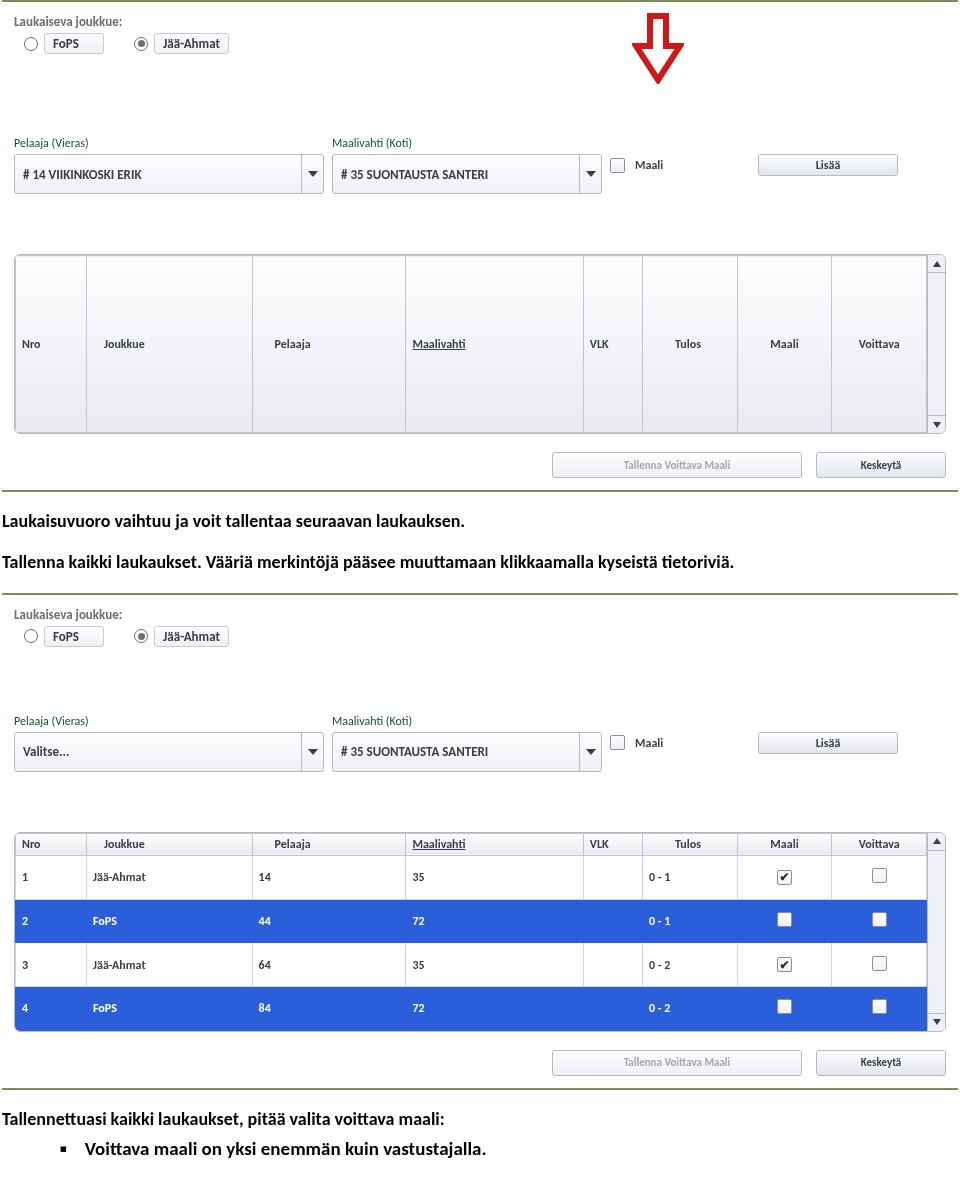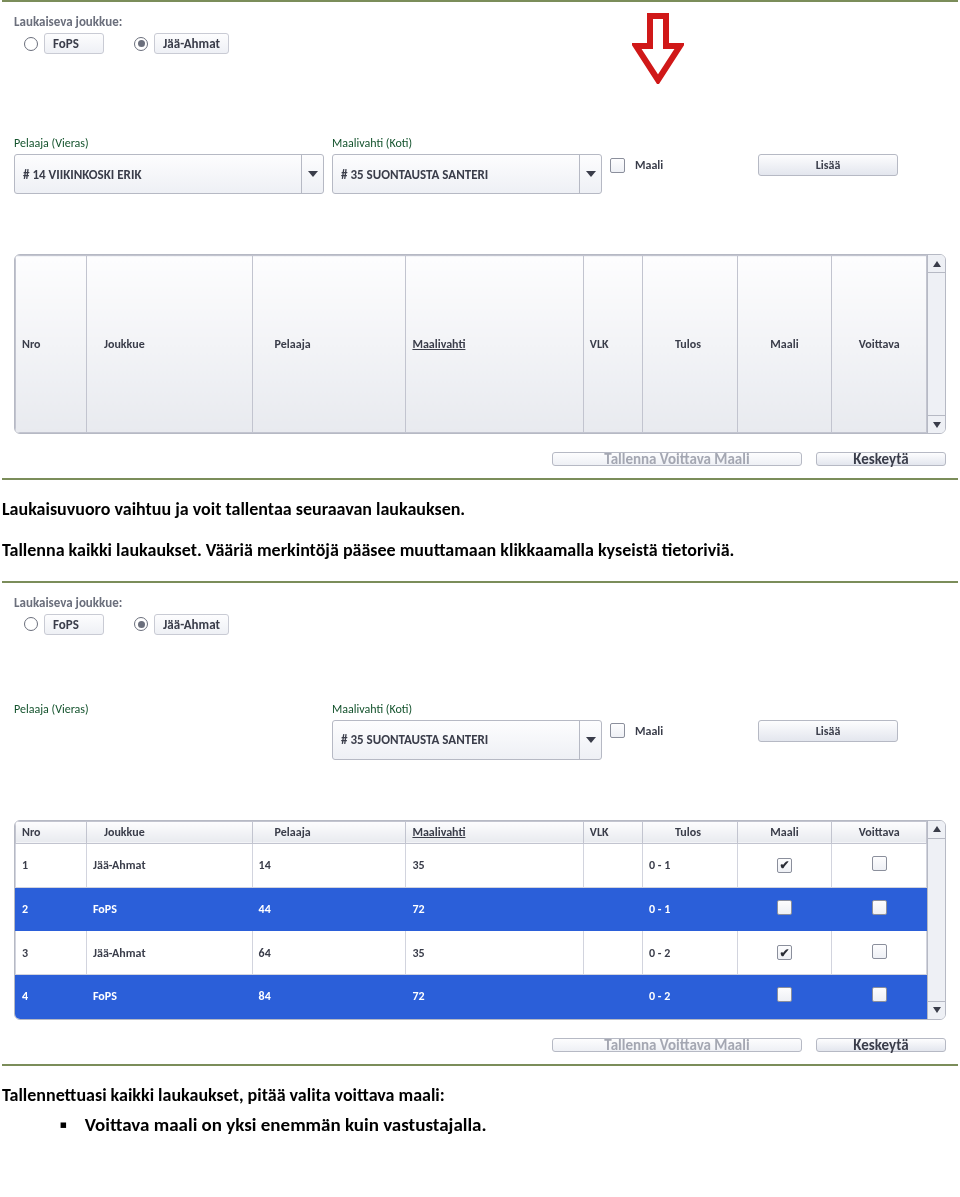--- a/index.html
+++ b/index.html
@@ -192,21 +192,21 @@
     background: #2b5fd9;
     color: #fff;
     border-color: #2b5fd9;
   }
   .footer-btns {
     display: flex;
     justify-content: flex-end;
     gap: 14px;
     margin: 18px 12px 6px 12px;
   }
-  .footer-btns .ui-btn { width: 250px; height: 14px; font-size: 15px; }
+  .footer-btns .ui-btn { width: 250px; height: 26px; font-size: 11px; }
   .footer-btns .ui-btn.narrow { width: 130px; }
   .arrow-annot {
     position: absolute;
     left: 630px;
     top: 10px;
   }
   .panel-rel { position: relative; }
   .col-nro { width: 60px; }
   .col-joukkue { width: 140px; padding-left: 17px; }
   .col-pelaaja { width: 130px; padding-left: 22px; }
@@ -335,20 +335,28 @@
       <span class="radio checked"></span>
       <span class="team-name-box">Jää-Ahmat</span>
     </div>
   </div>
 
   <div style="height:55px"></div>
 
   <div class="field-row">
     <div>
       <div class="col-label">Pelaaja (Vieras)</div>
+      <div class="dropdown">
+        <span>Valitse...</span>
+        <span class="dropdown-arrow">
+          <svg width="10" height="6">
+              <path d="M0 0 L5 6 L10 0 Z" fill="#3a3d4a"></path>
+            </svg>
+        </span>
+      </div>
     </div>
     <div>
       <div class="col-label">Maalivahti (Koti)</div>
       <div class="dropdown">
         <span># 35 SUONTAUSTA SANTERI</span>
         <span class="dropdown-arrow">
           <svg width="10" height="6">
               <path d="M0 0 L5 6 L10 0 Z" fill="#3a3d4a"></path>
             </svg>
         </span>

